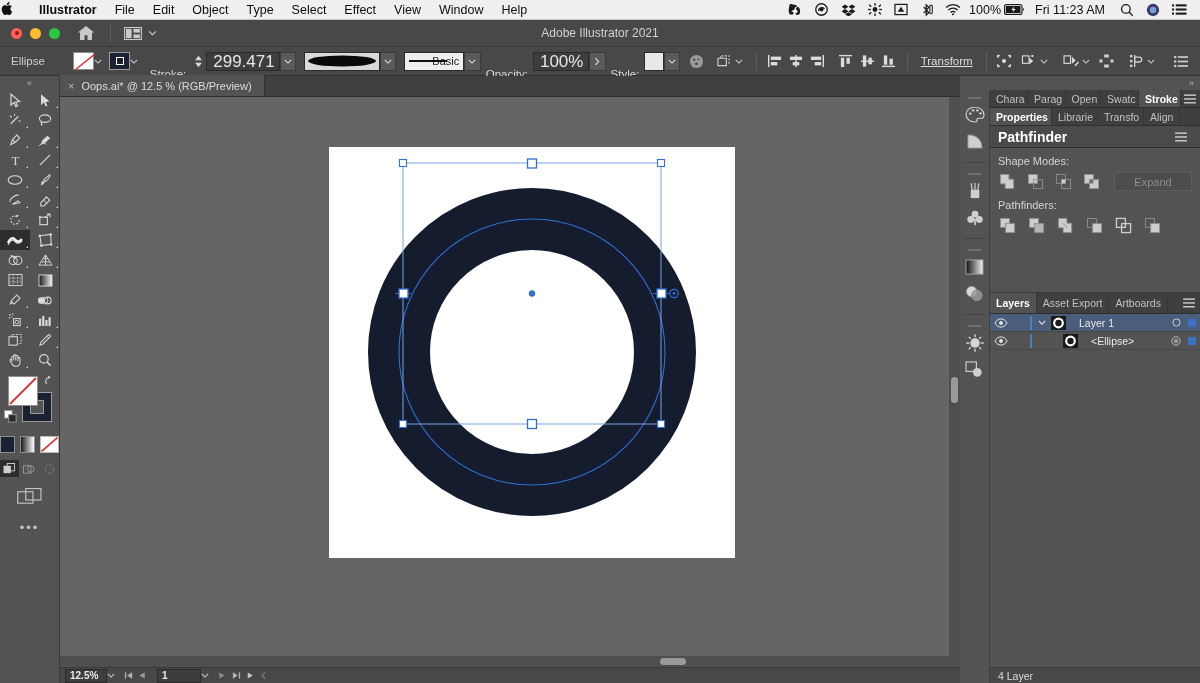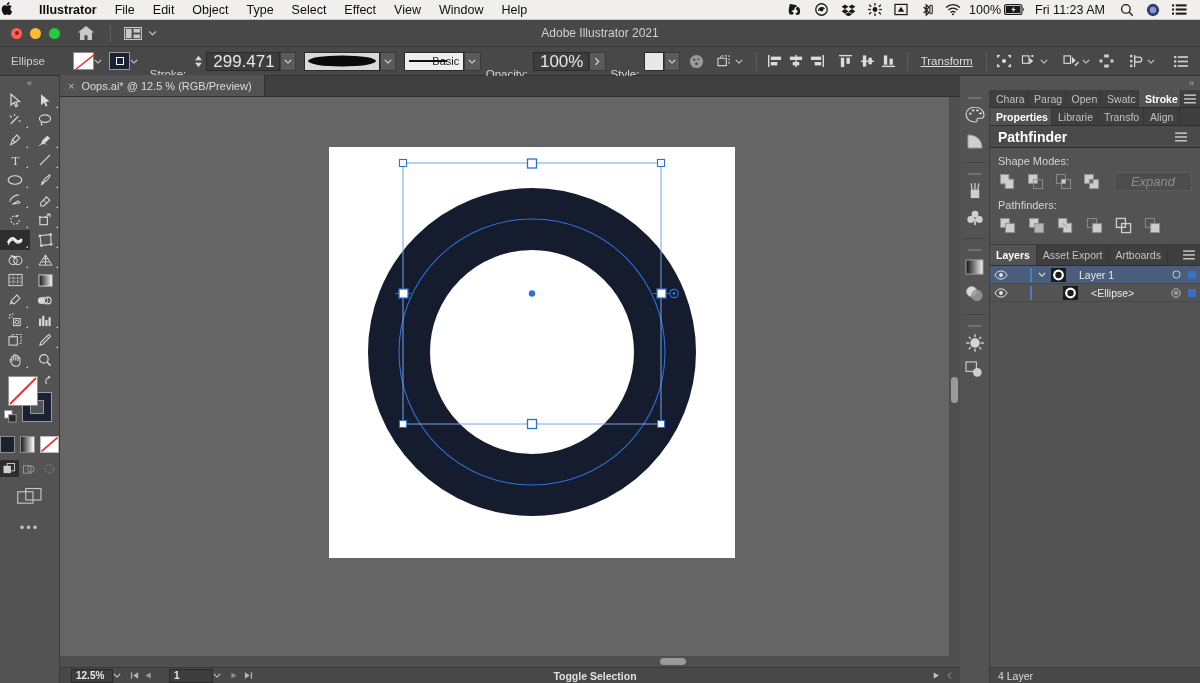--- a/index.html
+++ b/index.html
@@ -181,21 +181,21 @@
   .hscroll .thumb { position:absolute; top:2px; left:600px; width:26px; height:7px; background:#9a9a9a; border-radius:4px; }
 
   
   .statusbar {
     position: absolute; bottom: 0; left: 60px; width: 900px; height: 16px;
     background: #484848; display: flex; align-items: center;
     font-size: 10.5px; color: #d8d8d8; border-top: 1px solid #383838;
   }
   .st-field {
     background: #3d3d3d; border: 1px solid #2b2b2b; height: 14px; line-height: 12px;
-    padding: 0 4px; font-size: 10px; color: #e9e9e9; margin-left: 11px; font-weight: bold;
+    padding: 0 4px; font-size: 10px; color: #e9e9e9; margin-left: 5px; font-weight: bold;
   }
   .st-caret { width: 17px; text-align: center; color: #ccc; font-size: 8px; }
   .st-nav { width: 14px; text-align: center; color: #b0b0b0; font-size: 9px; }
   .st-status { flex: 1; text-align: center; font-size: 10.5px; color: #e0e0e0; font-weight:bold; }
 
   
   .rdock {
     position: absolute; top: 76px; right: 0; width: 240px; height: 607px; background: #535353;
   }
   .rdock-collapse { height: 14px; display:flex; align-items:center; justify-content:flex-end; padding-right:6px; color:#b5b5b5; font-size:9px; }
@@ -232,27 +232,27 @@
     font-size: 14px; color: #ffffff; font-weight: bold;
     background: #4a4a4a; border-bottom: 1px solid #2e2e2e; gap: 47px;
   }
   .pf-body { padding: 7px 8px 9px 8px; }
   .pf-sub { font-size: 11px; color: #d4d4d4; margin-bottom: 5px; }
   .pf-row { display: flex; align-items: center; gap: 9px; margin-bottom: 8px; }
   .pf-row.pf2 { gap: 10px; margin-bottom: 0; }
   .pf-btn { width: 19px; height: 19px; display:flex;align-items:center;justify-content:center; }
   .expand-btn {
     margin-left: auto; width: 78px; height: 19px; background: #4d4d4d;
-    border: 1px solid #5c5c5c; color: #8d8d8d; font-size: 13px;
-    display: flex; align-items: center; justify-content: center; font-style: italic;
+    border: 1px solid #5c5c5c; color: #8d8d8d; font-size: 11px;
+    display: flex; align-items: center; justify-content: center;
   }
 
   .layers-head {
     display:flex; align-items:stretch; height: 22px; background: #3f3f3f;
-    border-bottom: 1px solid #2e2e2e; border-top: 1px solid #3a3a3a;
+    border-bottom: 1px solid #2e2e2e; border-top: 1px solid #3a3a3a; margin-top: 48px;
   }
   .layer-row {
     display: flex; align-items: center; height: 18px; font-size: 10.5px; color: #eaeaea;
     border-bottom: 1px solid #474747;
   }
   .layer-row.selected { background: #4a5d7a; }
   .lr-eye { width: 22px; display:flex;align-items:center;justify-content:center; }
   .lr-cell { width: 14px; }
   .lr-bar { width: 9px; display:flex; justify-content:center;}
   .lr-bar i { width: 2px; height: 14px; background: #4a7fc1; }
@@ -1029,21 +1029,20 @@
       <svg class="ic" width="8" height="9" viewBox="0 0 9 10">
           <path d="M1.5 1.5 1.5 8.5 7.5 5z" fill="#8c8c8c"></path>
         </svg>
     </div>
     <div class="st-nav">
       <svg class="ic" width="9" height="9" viewBox="0 0 10 10">
           <path d="M1 1.5 1 8.5 6.5 5z" fill="#b5b5b5"></path>
           <rect x="7.6" y="1.5" width="1.4" height="7" fill="#b5b5b5"></rect>
         </svg>
     </div>
-    <div class="st-status">Toggle Selection</div>
     <div class="st-nav">
       <svg class="ic" width="8" height="9" viewBox="0 0 9 10">
           <path d="M2 1.5 2 8.5 7.5 5z" fill="#c9c9c9"></path>
         </svg>
     </div>
     <div class="st-nav">
       <svg class="ic" width="7" height="9" viewBox="0 0 8 10">
           <path d="M6 1.5 2 5 6 8.5" fill="none" stroke="#9a9a9a" stroke-width="1.1"></path>
         </svg>
     </div>

